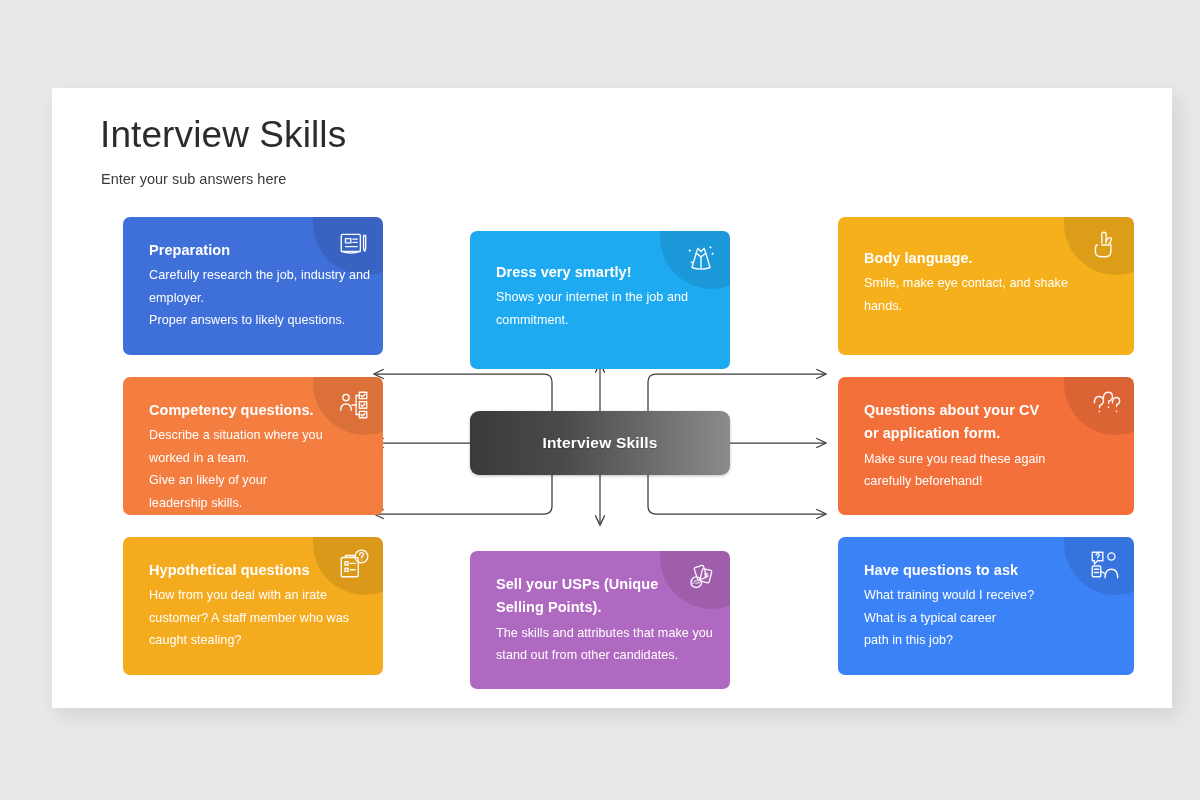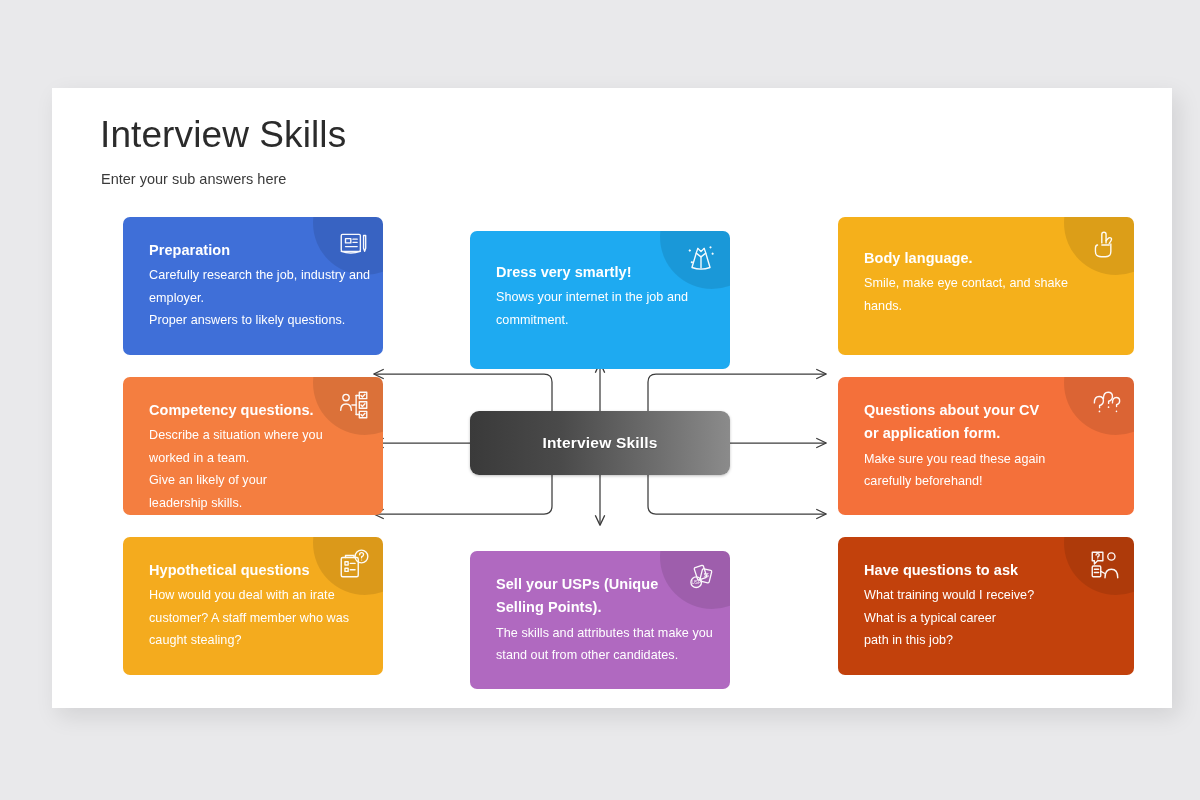--- a/index.html
+++ b/index.html
@@ -226,21 +226,21 @@
         <rect x="7.5" y="19" width="3" height="3"></rect>
         <line x1="12.5" y1="14.5" x2="17" y2="14.5"></line>
         <line x1="12.5" y1="20.5" x2="17" y2="20.5"></line>
         <circle cx="23" cy="8" r="6"></circle>
         <path d="M21.3 6.4 q0 -2 1.8 -2 q1.9 0 1.9 1.8 q0 1.6 -1.8 2 l0 1"></path>
         <circle cx="23.2" cy="11.3" r="0.55" fill="#ffffff" stroke="none"></circle>
       </svg>
     </div>
     <div class="card-title">Hypothetical questions</div>
     <div class="card-body">
-      <div>How would you deal with an irate</div>
+      <div>How from you deal with an irate</div>
       <div>customer? A staff member who was</div>
       <div>caught stealing?</div>
     </div>
   </div>
 
   <div class="card col-mid row-1 mid-pad" style="background:#1eaaf1">
     <div class="corner"></div>
     <div class="ico">
       <svg viewBox="0 0 32 32" fill="none" stroke="#ffffff" stroke-width="1.3" stroke-linecap="round" stroke-linejoin="round">
         <path d="M13 6 l3 3 3 -3"></path>
@@ -313,21 +313,21 @@
     <div class="card-title">
       <div>Questions about your CV</div>
       <div>or application form.</div>
     </div>
     <div class="card-body">
       <div>Make sure you read these again</div>
       <div>carefully beforehand!</div>
     </div>
   </div>
 
-  <div class="card col-right row-3" style="background:#c2410c">
+  <div class="card col-right row-3" style="background:#3b82f6">
     <div class="corner"></div>
     <div class="ico">
       <svg viewBox="0 0 32 32" fill="none" stroke="#ffffff" stroke-width="1.3" stroke-linecap="round" stroke-linejoin="round">
         <path d="M4 4 h10 v8 h-5 l-3 3 0 -3 h-2 z"></path>
         <path d="M7.6 6.6 q0 -1.3 1.5 -1.3 q1.5 0 1.5 1.3 q0 1.1 -1.3 1.4 l0 0.8"></path>
         <circle cx="9.2" cy="10.2" r="0.55" fill="#ffffff" stroke="none"></circle>
         <circle cx="22" cy="8" r="3.4"></circle>
         <path d="M16 28 q0 -8 6 -8 q6 0 6 8"></path>
         <rect x="4" y="17" width="8" height="10" rx="1"></rect>
         <line x1="6" y1="20" x2="10" y2="20"></line>

